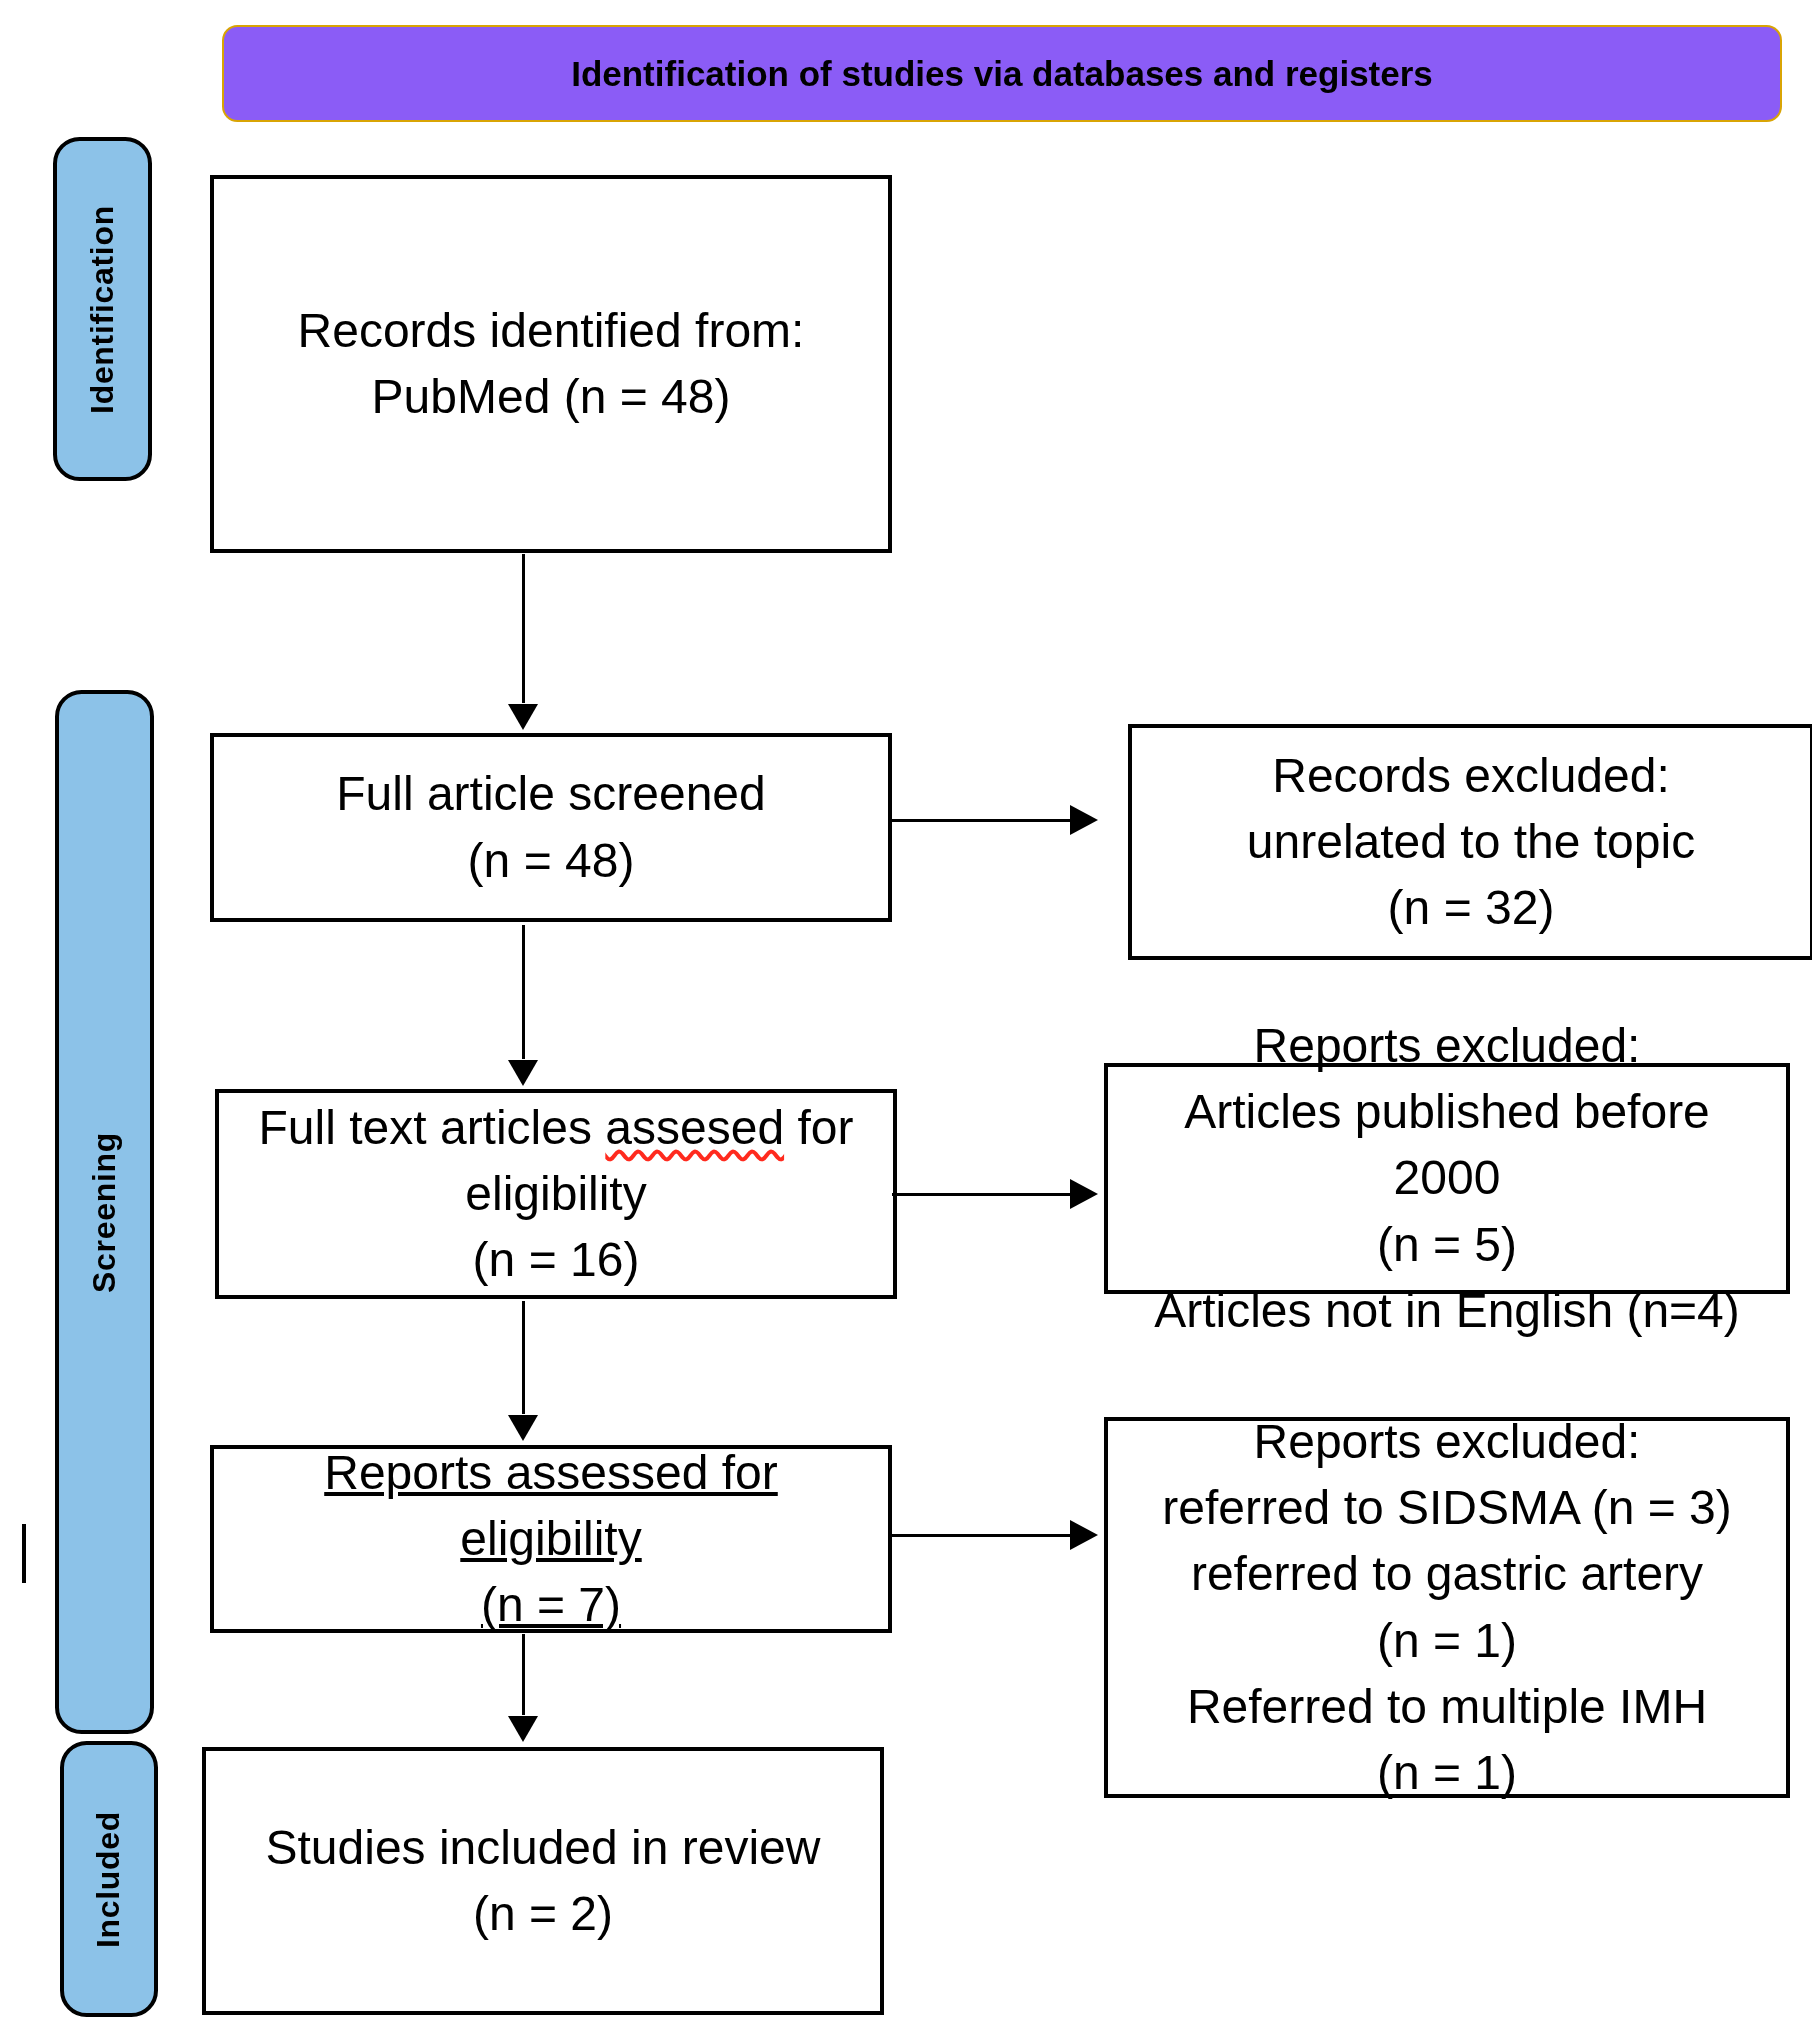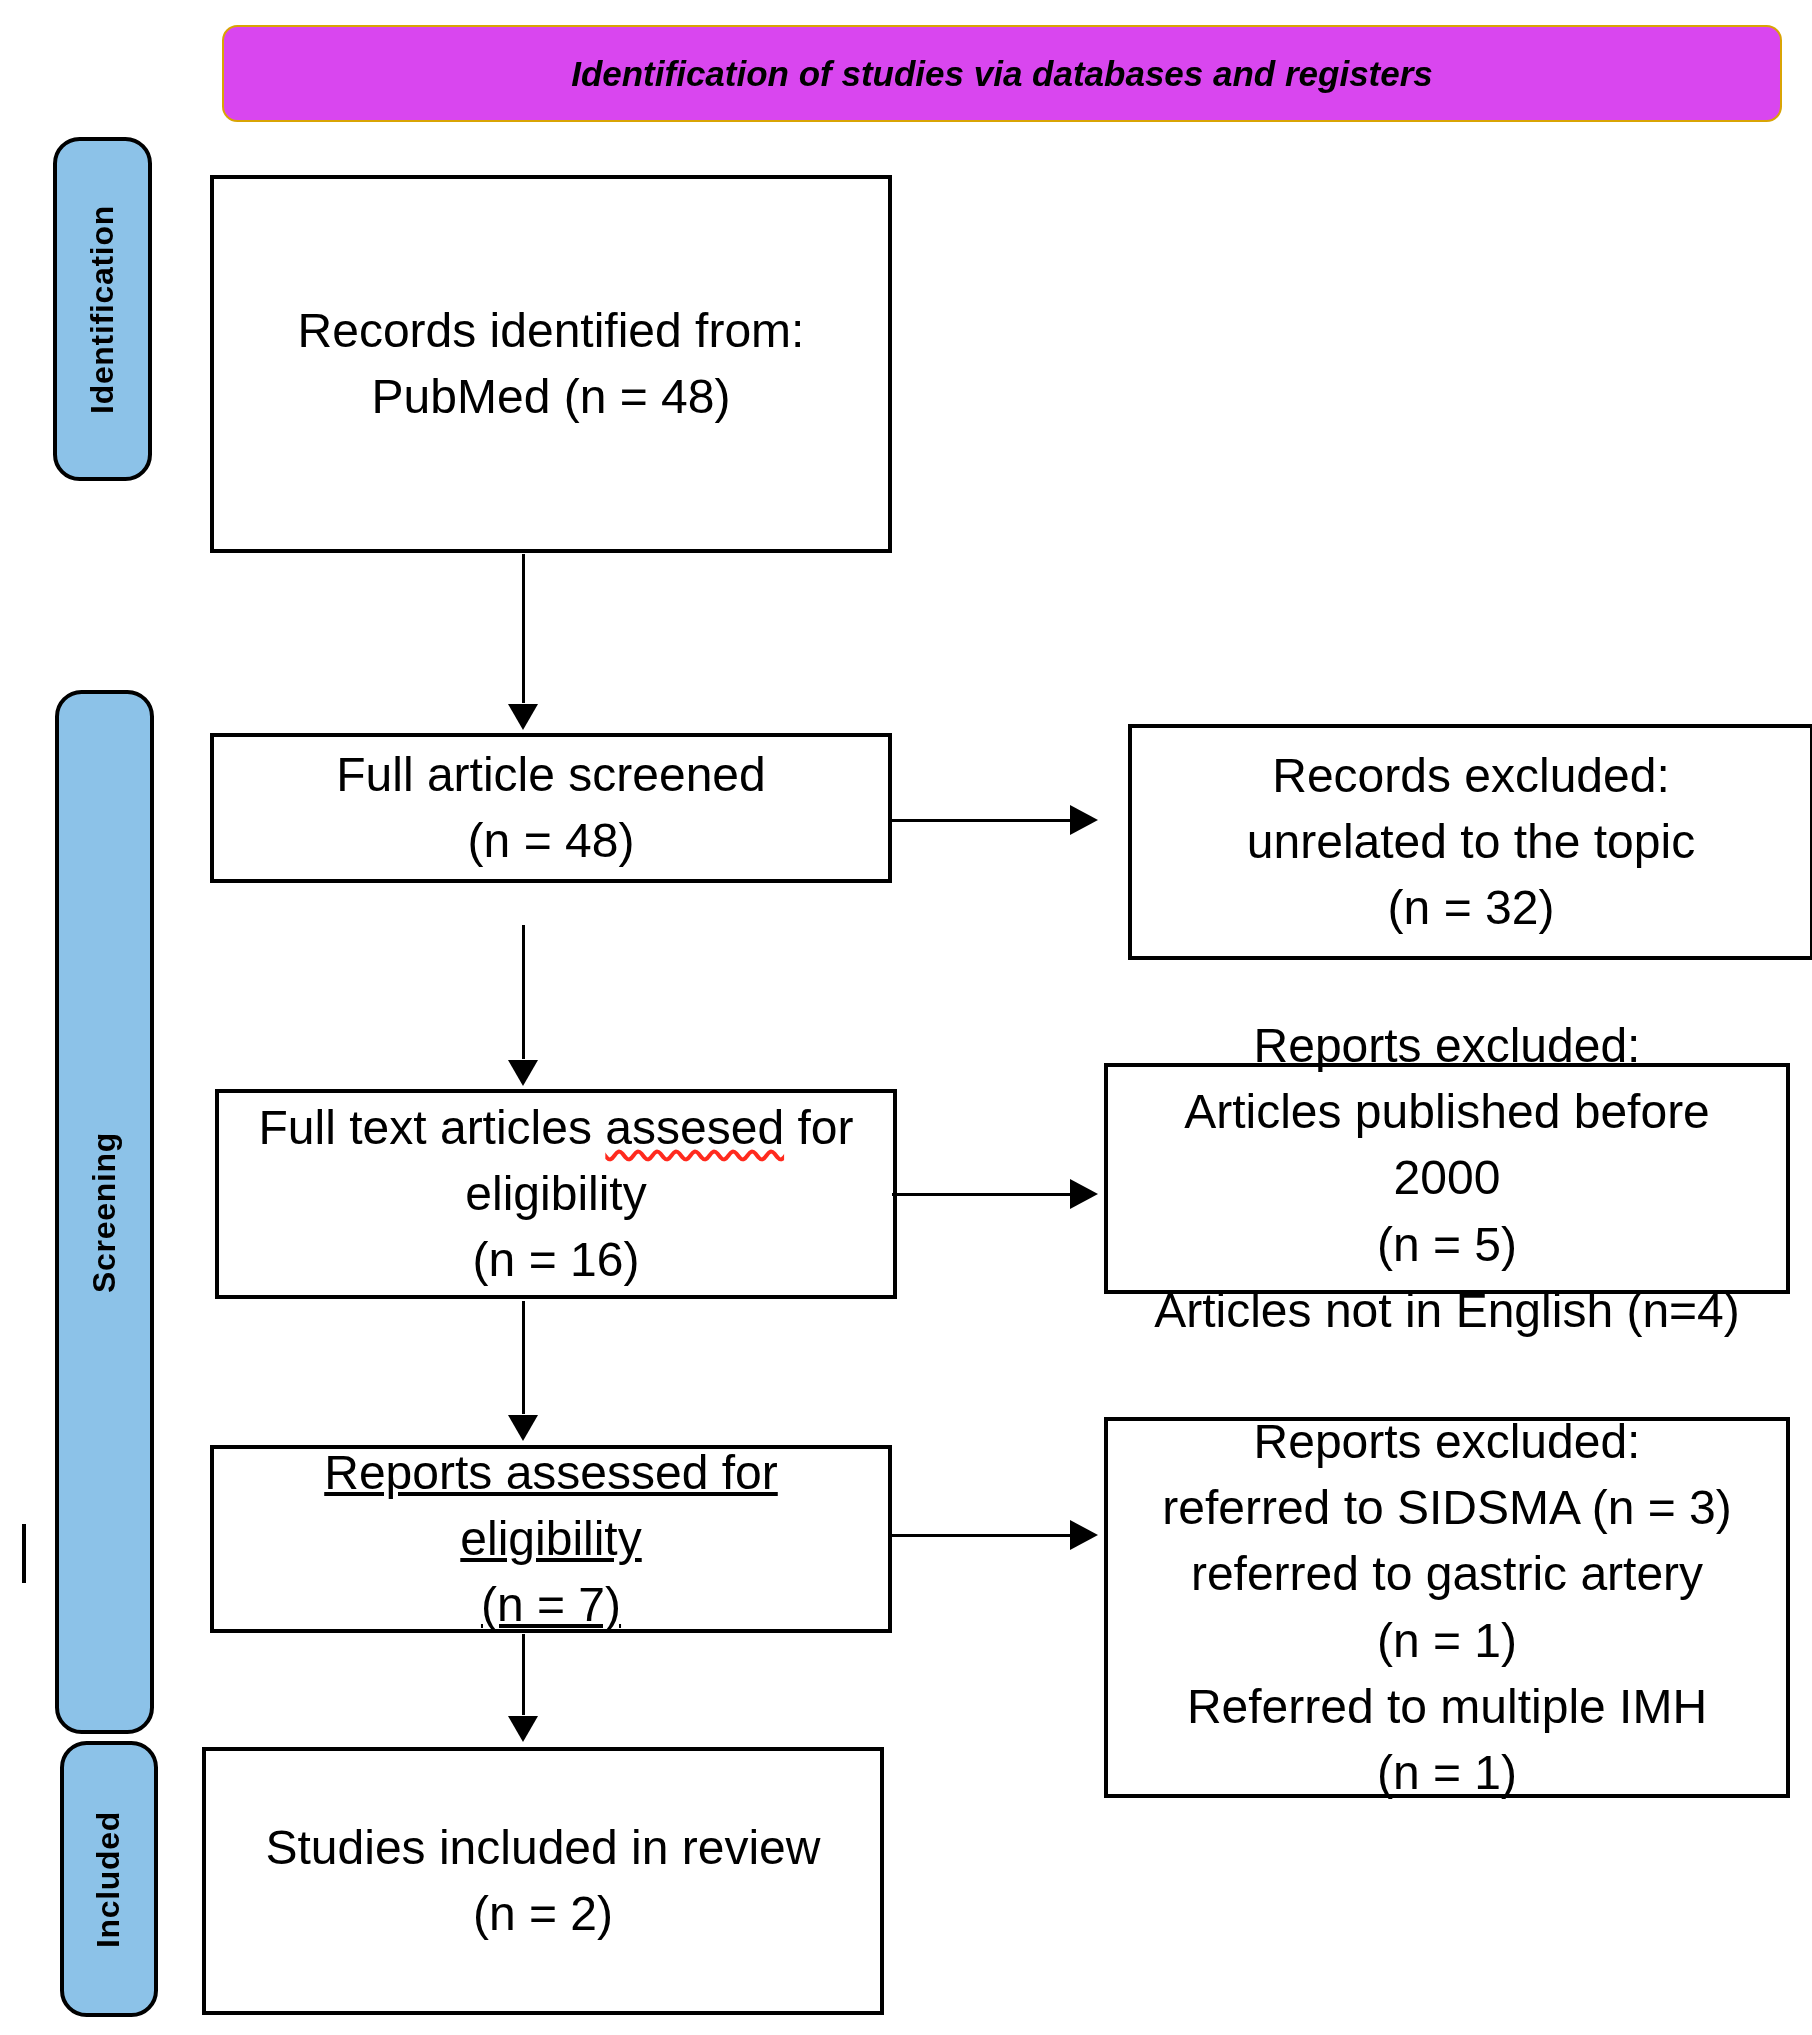--- a/index.html
+++ b/index.html
@@ -101,38 +101,38 @@
     left: 22px; top: 1524px;
     width: 3.5px; height: 59px;
     background: #000000;
   }
 </style>
 </head>
 <body>
 
 <div class="canvas">
 
-  <div class="banner" style="background-color: #d946ef; font-style: italic;">Identification of studies via databases and registers</div>
+  <div class="banner" style="background-color: #8b5cf6;">Identification of studies via databases and registers</div>
 
   <div class="side-box" style="left: 53px; top: 137px; width: 99px; height: 344px; background-color: rgb(140, 194, 232);">
     <span class="side-label">Identification</span>
   </div>
   <div class="side-box" style="left: 55px; top: 690px; width: 99px; height: 1044px; background-color: rgb(140, 194, 232);">
     <span class="side-label">Screening</span>
   </div>
   <div class="side-box" style="left: 60px; top: 1741px; width: 98px; height: 276px; background-color: rgb(140, 194, 232);">
     <span class="side-label">Included</span>
   </div>
 
   <div class="box" style="left:210px; top:175px; width:682px; height:378px;">
     <span class="box-line">Records identified from:</span>
     <span class="box-line">PubMed (n = 48)</span>
   </div>
 
-  <div class="box" style="left:210px; top:733px; width:682px; height:150px;">
+  <div class="box" style="left:210px; top:733px; width:682px; height:189px;">
     <span class="box-line">Full article screened</span>
     <span class="box-line">(n = 48)</span>
   </div>
 
   <div class="box" style="left:215px; top:1089px; width:682px; height:210px;">
     <span class="box-line">
       <span>Full text articles </span><span class="misspelled">assesed</span><span> for</span>
     </span>
     <span class="box-line">eligibility</span>
     <span class="box-line">(n = 16)</span>

